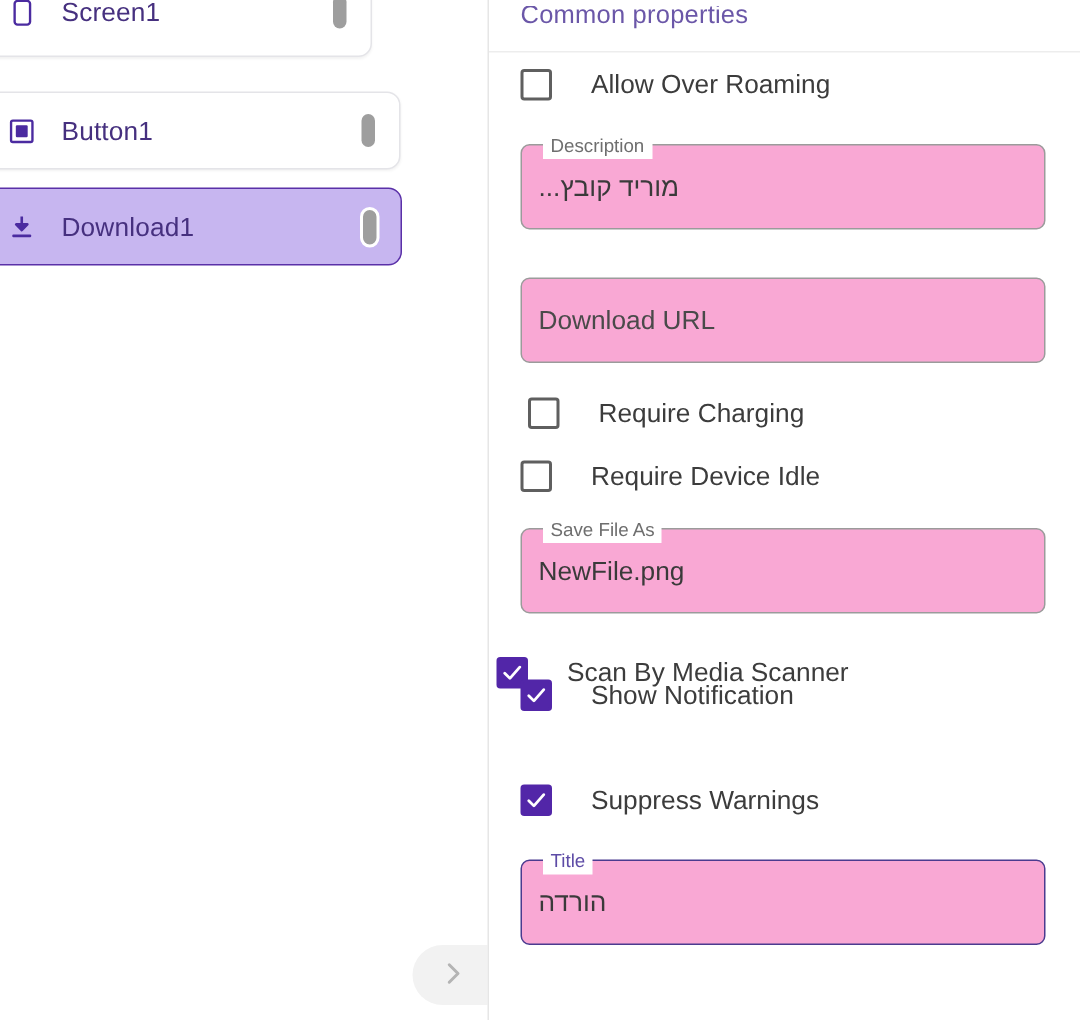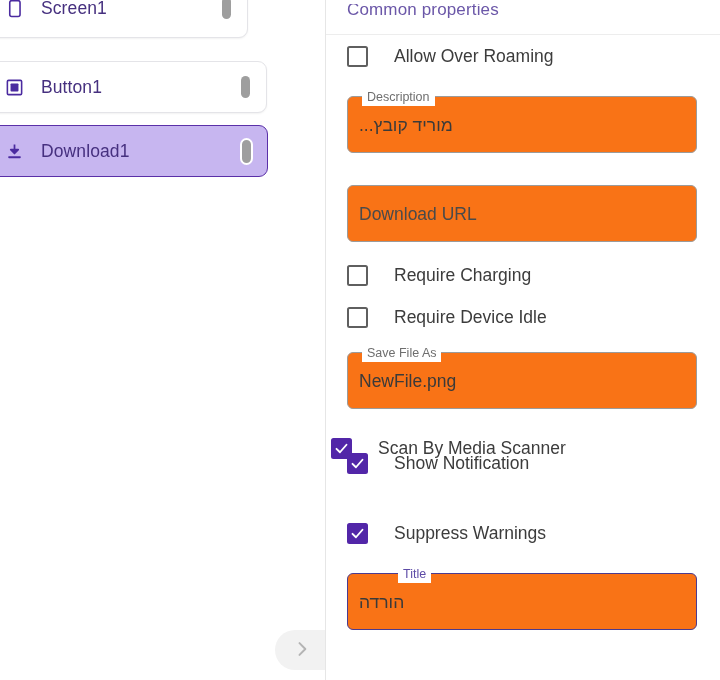--- a/index.html
+++ b/index.html
@@ -149,36 +149,36 @@
   }
 
   
   .field {
     position: absolute;
     left: 347px;
     width: 350px;
     height: 57px;
     border: 1px solid #9b9b9b;
     border-radius: 6px;
-    background: #f97316;
+    background: #f9a8d4;
   }
   .field.focused {
     border: 1.6px solid #4b3b8f;
   }
   .field .legend {
     position: absolute;
     top: -9px; left: 14px;
     padding: 0 5px;
     background: #ffffff;
     font-size: 12.5px;
     color: #6e6e6e;
     line-height: 18px;
     white-space: nowrap;
   }
-  .field.focused .legend { color: #5d4ba6; margin-left: 36px; }
+  .field.focused .legend { color: #5d4ba6; }
   .field .value {
     position: absolute;
     left: 11px; top: 50%;
     transform: translateY(-50%);
     font-size: 17.5px;
     color: #3a3a3a;
     white-space: nowrap;
   }
   .field .value.placeholder { color: #4a4a4a; }
   .field .value.rtl { direction: rtl; unicode-bidi: plaintext; }
@@ -238,21 +238,21 @@
     <div id="props-divider"></div>
   </div>
 
   <div class="prop-row" style="left:347px; top:46px;align-items:center;">
     <span class="cbx off">
       
     </span>
     <span class="cbx-label">Allow Over Roaming</span>
   </div>
 
-  <div class="prop-row" style="left:347px; top:265px;">
+  <div class="prop-row" style="left:327px; top:265px;padding-left:25px;">
     <span class="cbx off">
       
     </span>
     <span class="cbx-label">Require Charging</span>
   </div>
 
   <div class="prop-row" style="left:347px; top:307px;">
     <span class="cbx off">
       
     </span>

